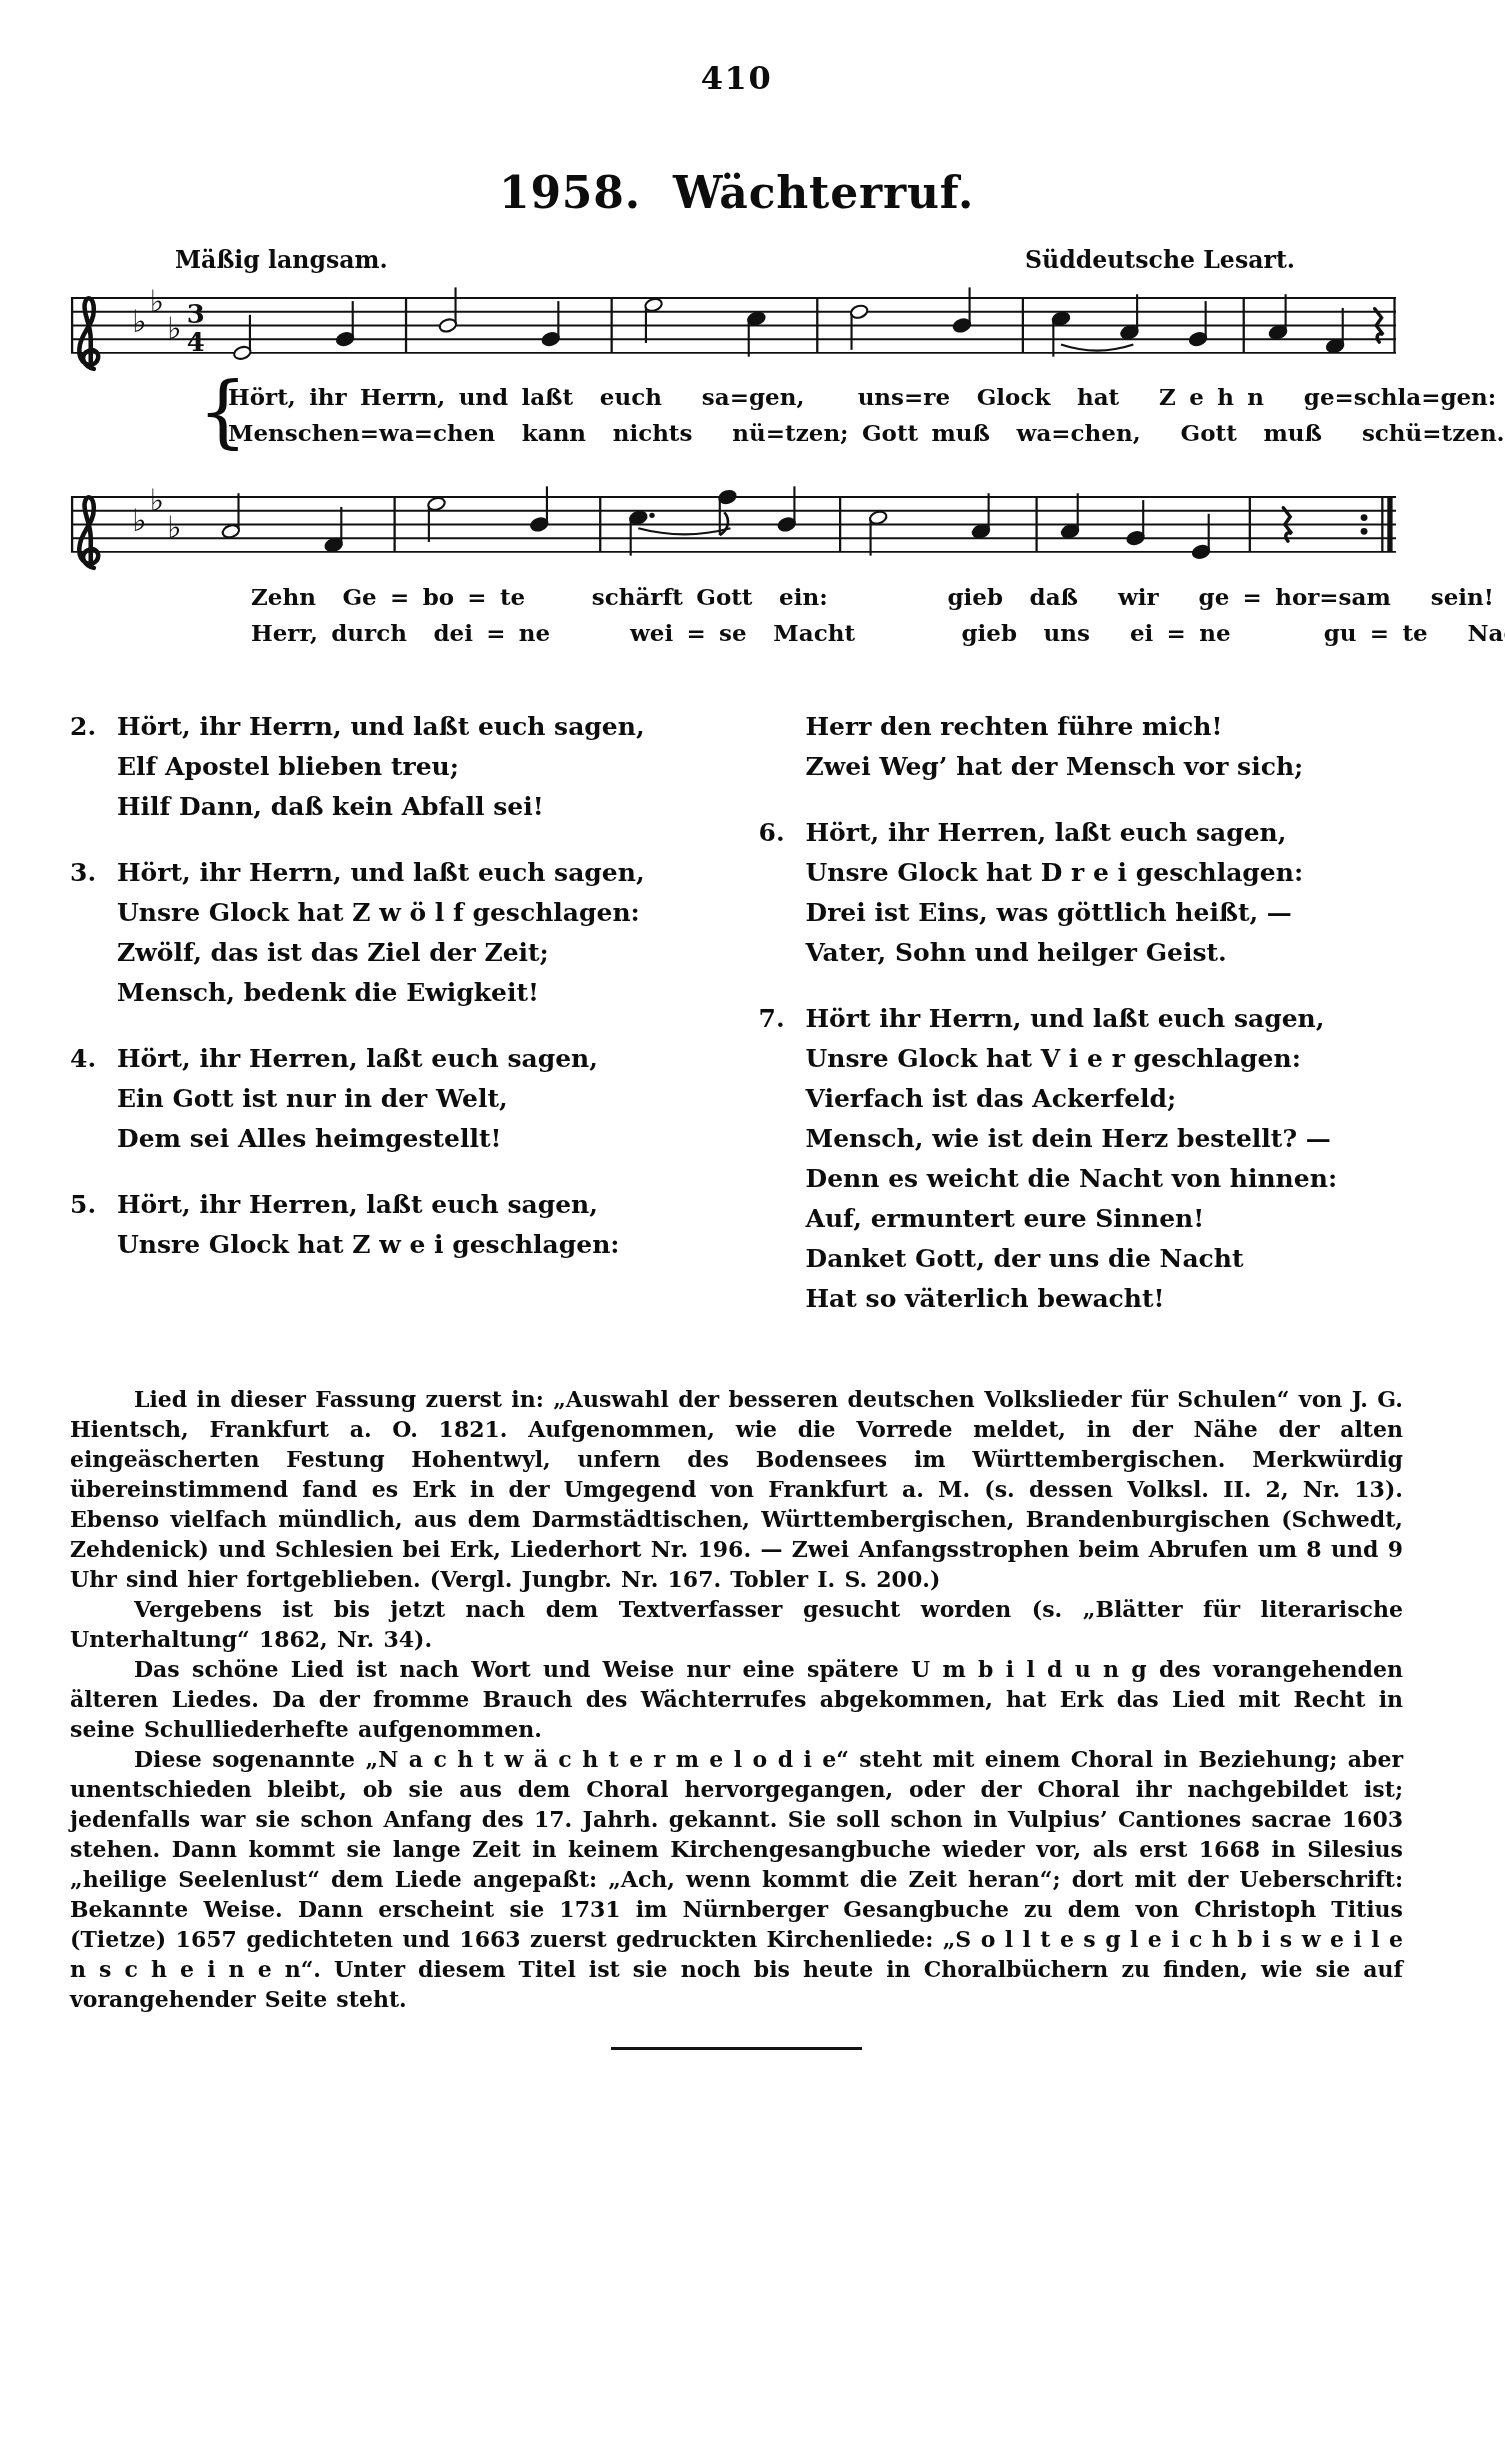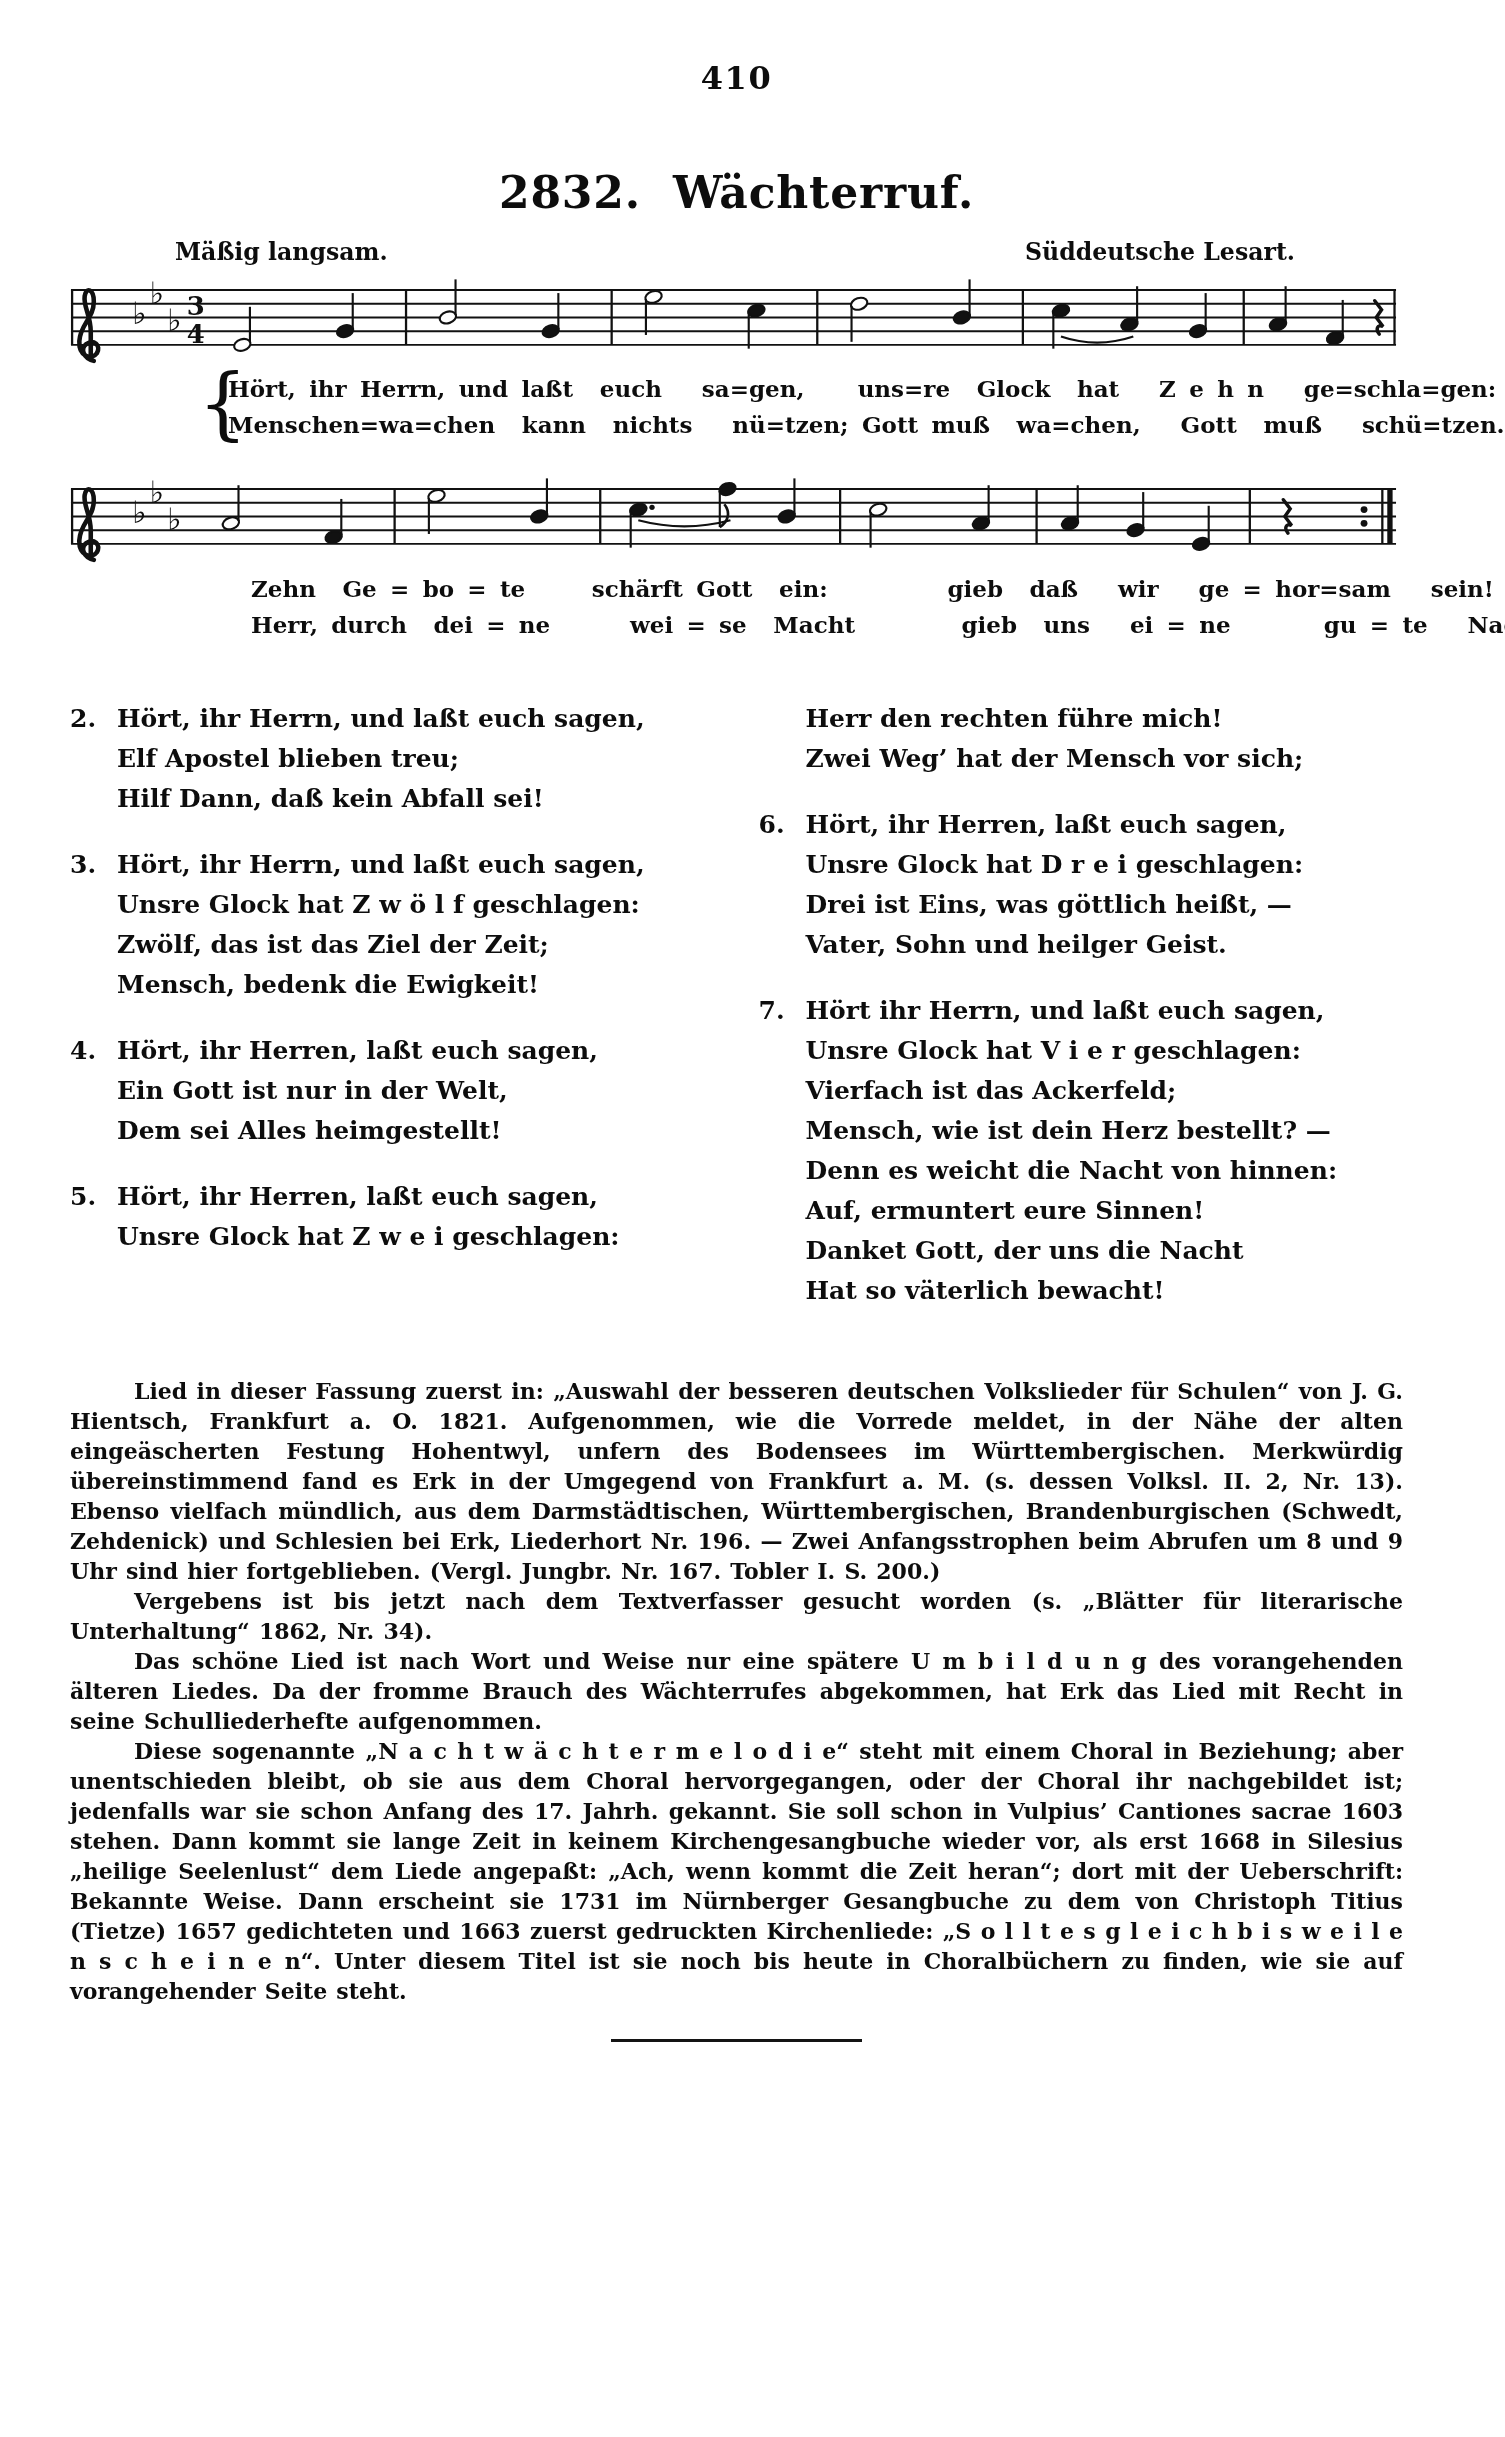--- a/index.html
+++ b/index.html
@@ -7,21 +7,21 @@
     width:1506px;height:2438px;
     background:#ffffff;color:#0d0d0d;
     font-family:"DejaVu Serif", serif;
     font-weight:700;
     position:relative;
   }
   .page{padding:59px 103px 0 70px;}
 
   .page-number{text-align:center;font-size:32px;letter-spacing:1.5px;}
   .song-title{text-align:center;font-size:44px;margin-top:70px;white-space:pre;letter-spacing:0.8px;}
-  .labels-row{display:flex;justify-content:space-between;margin-top:20px;padding:0 108px 0 105px;font-size:23.6px;align-items:flex-end;}
+  .labels-row{display:flex;justify-content:space-between;margin-top:28px;padding:0 108px 0 105px;font-size:23.6px;align-items:flex-end;}
 
   .staff-wrap{margin-top:4.6px;}
   .staff-wrap svg{display:block;width:1327px;height:99px;}
   .staff2{margin-top:27px;}
 
   .lyrics-block{position:relative;margin-left:158px;margin-top:1.5px;}
   .lyrics-block.no-brace{margin-left:181px;}
   .lyric-line{font-size:23px;line-height:36px;white-space:pre;word-spacing:5.3px;}
   .brace{position:absolute;left:-30px;top:-4.6px;font-size:78px;font-weight:400;line-height:73px;}
 
@@ -38,21 +38,21 @@
 
   .end-rule{width:251px;height:0;border-top:3.8px solid #141414;margin:33px auto 0 auto;}
 </style>
 </head>
 <body>
 
 <div class="page">
 
   <div class="page-number">410</div>
 
-  <div class="song-title">2832.  Wächterruf.</div>
+  <div class="song-title">1958.  Wächterruf.</div>
 
   <div class="labels-row">
     <span>Mäßig langsam.</span>
     <span>Süddeutsche Lesart.</span>
   </div>
 
   <div class="staff-wrap">
     <svg id="staff1" viewBox="0 0 1740 130">
         <line x1="0" y1="25" x2="1740" y2="25" stroke="#111" stroke-width="2.6"></line>
         <line x1="0" y1="43" x2="1740" y2="43" stroke="#111" stroke-width="2.6"></line>

